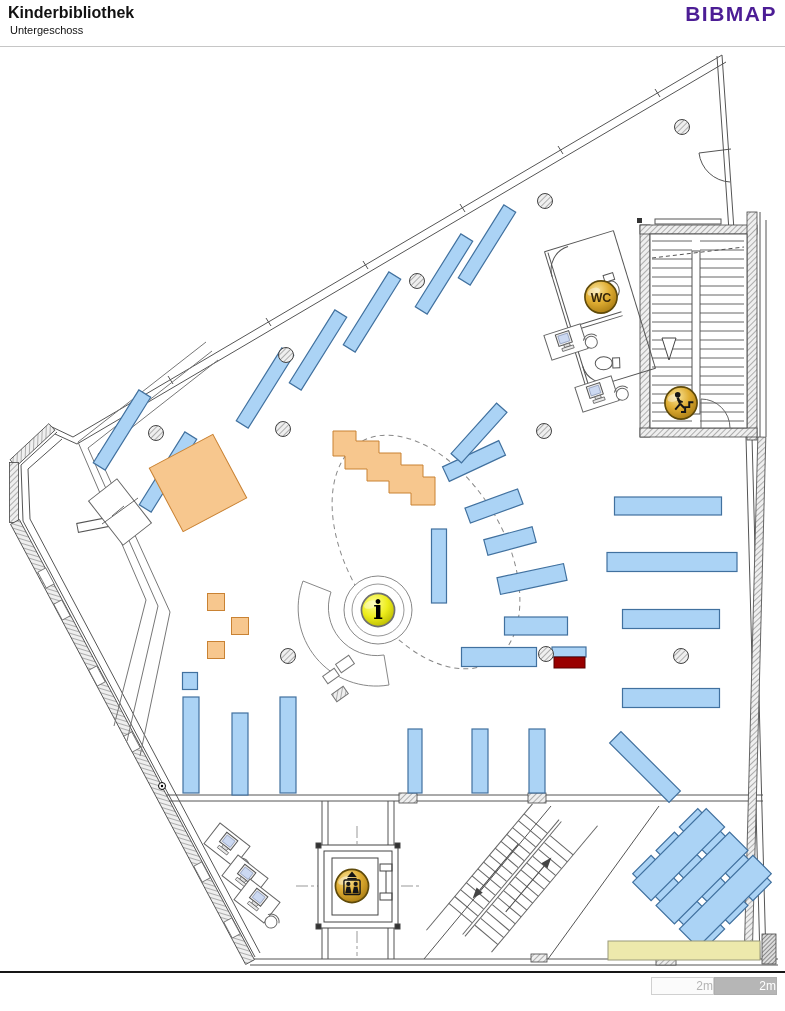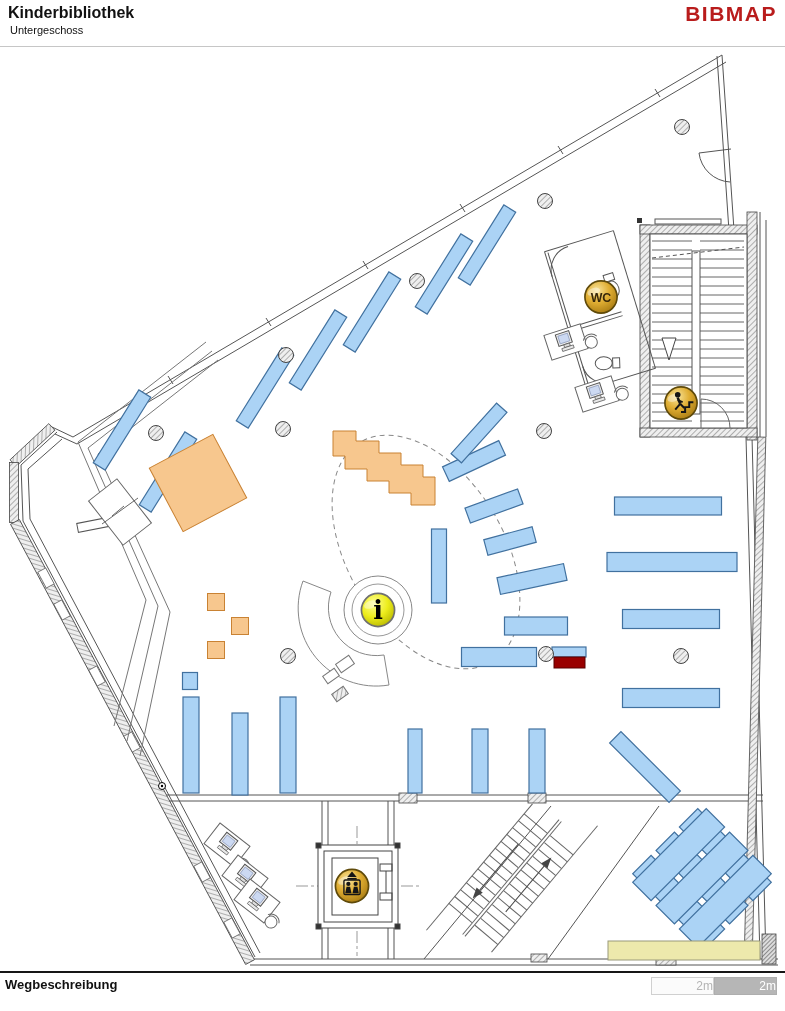--- a/index.html
+++ b/index.html
@@ -4,21 +4,21 @@
 <style>
   html,body{margin:0;padding:0}
   body{width:785px;height:1011px;position:relative;overflow:hidden;background:#fff;
        font-family:"Liberation Sans",sans-serif;color:#111}
   #map{position:absolute;top:0;left:0}
   .hdr{position:absolute;top:0;left:0;right:0;height:46px;background:#fff;
        border-bottom:1px solid #c6c6c6;z-index:5}
   .hdr .title{margin:4px 0 0 8px;font-size:16px;font-weight:bold;line-height:18px}
   .hdr .sub{margin:1px 16px 0 10px;font-size:11px;line-height:15px}
   .logo{position:absolute;top:2px;right:8px;font-size:21px;font-weight:bold;
-        color:#b91c1c;letter-spacing:1.5px}
+        color:#4c1d95;letter-spacing:1.5px}
   .ftr{position:absolute;top:971px;left:0;right:0;height:40px;background:#fff;
        border-top:2px solid #161616;z-index:5}
   .ftr .lbl{margin:4px 0 0 5px;font-size:13px;font-weight:bold}
   .scale{position:absolute;top:4px;right:8px;display:flex}
   .scale .seg{width:61px;height:16px;font-size:12px;text-align:right;line-height:16px}
   .seg.light{background:#fbfbfb;border:1px solid #d0d0d0;color:#b4b4b4}
   .seg.dark{background:#b6b6b6;border:1px solid #aeaeae;color:#fff}
 </style>
 </head>
 <body>
@@ -408,18 +408,17 @@
         <rect x="-9.5" y="-7" width="19" height="17" rx="1.5" stroke="#151515" stroke-width="1.6" fill="none"></rect>
         <circle cx="-4.3" cy="-2.5" r="2.5" fill="#151515"></circle>
         <circle cx="4.3" cy="-2.5" r="2.5" fill="#151515"></circle>
         <polygon points="-8,8.5 -0.6,8.5 -2.2,0.8 -6.4,0.8" fill="#151515"></polygon>
         <polygon points="0.6,8.5 8,8.5 6.4,0.8 2.2,0.8" fill="#151515"></polygon>
       </g>
     </g>
 </svg>
 
 <div class="ftr">
-  <div class="lbl">Wegbeschreibung</div>
   <div class="scale">
     <span class="seg light">2m</span>
     <span class="seg dark">2m</span>
   </div>
 </div>
 
 </body></html>

